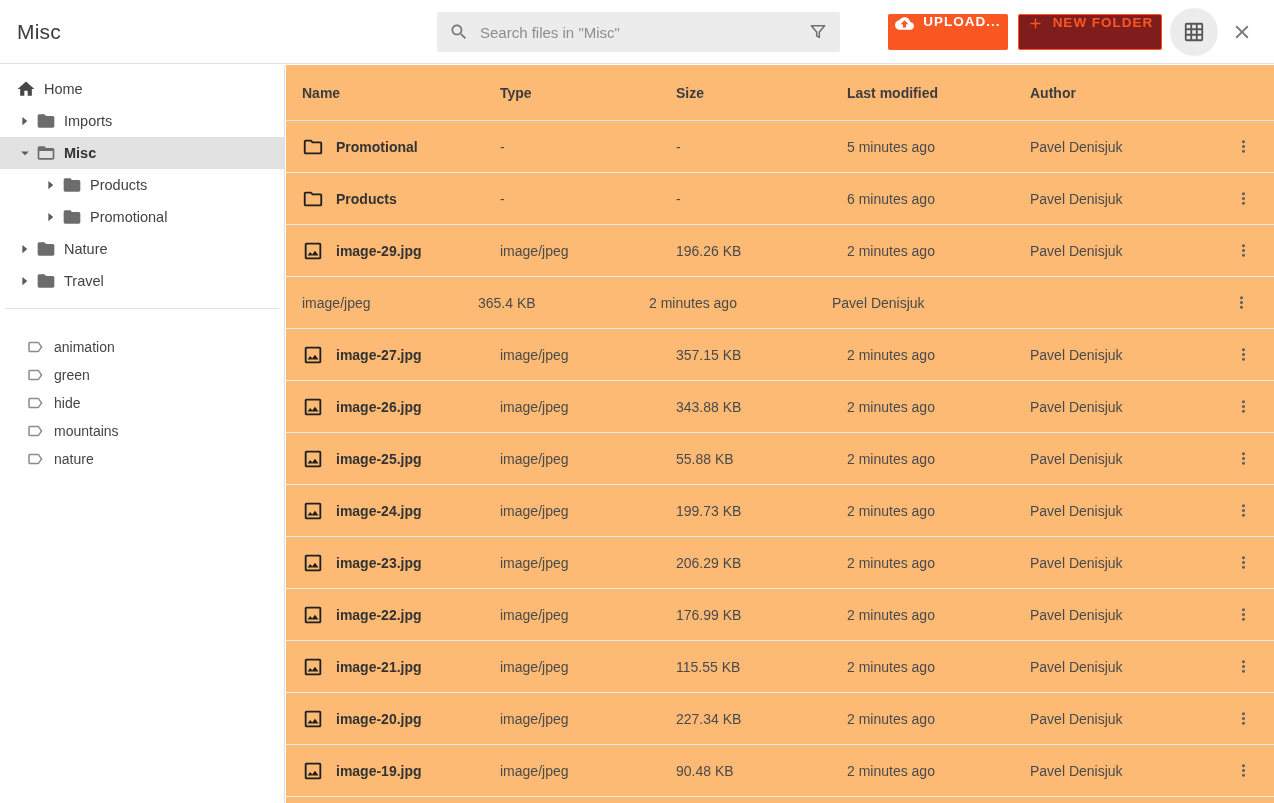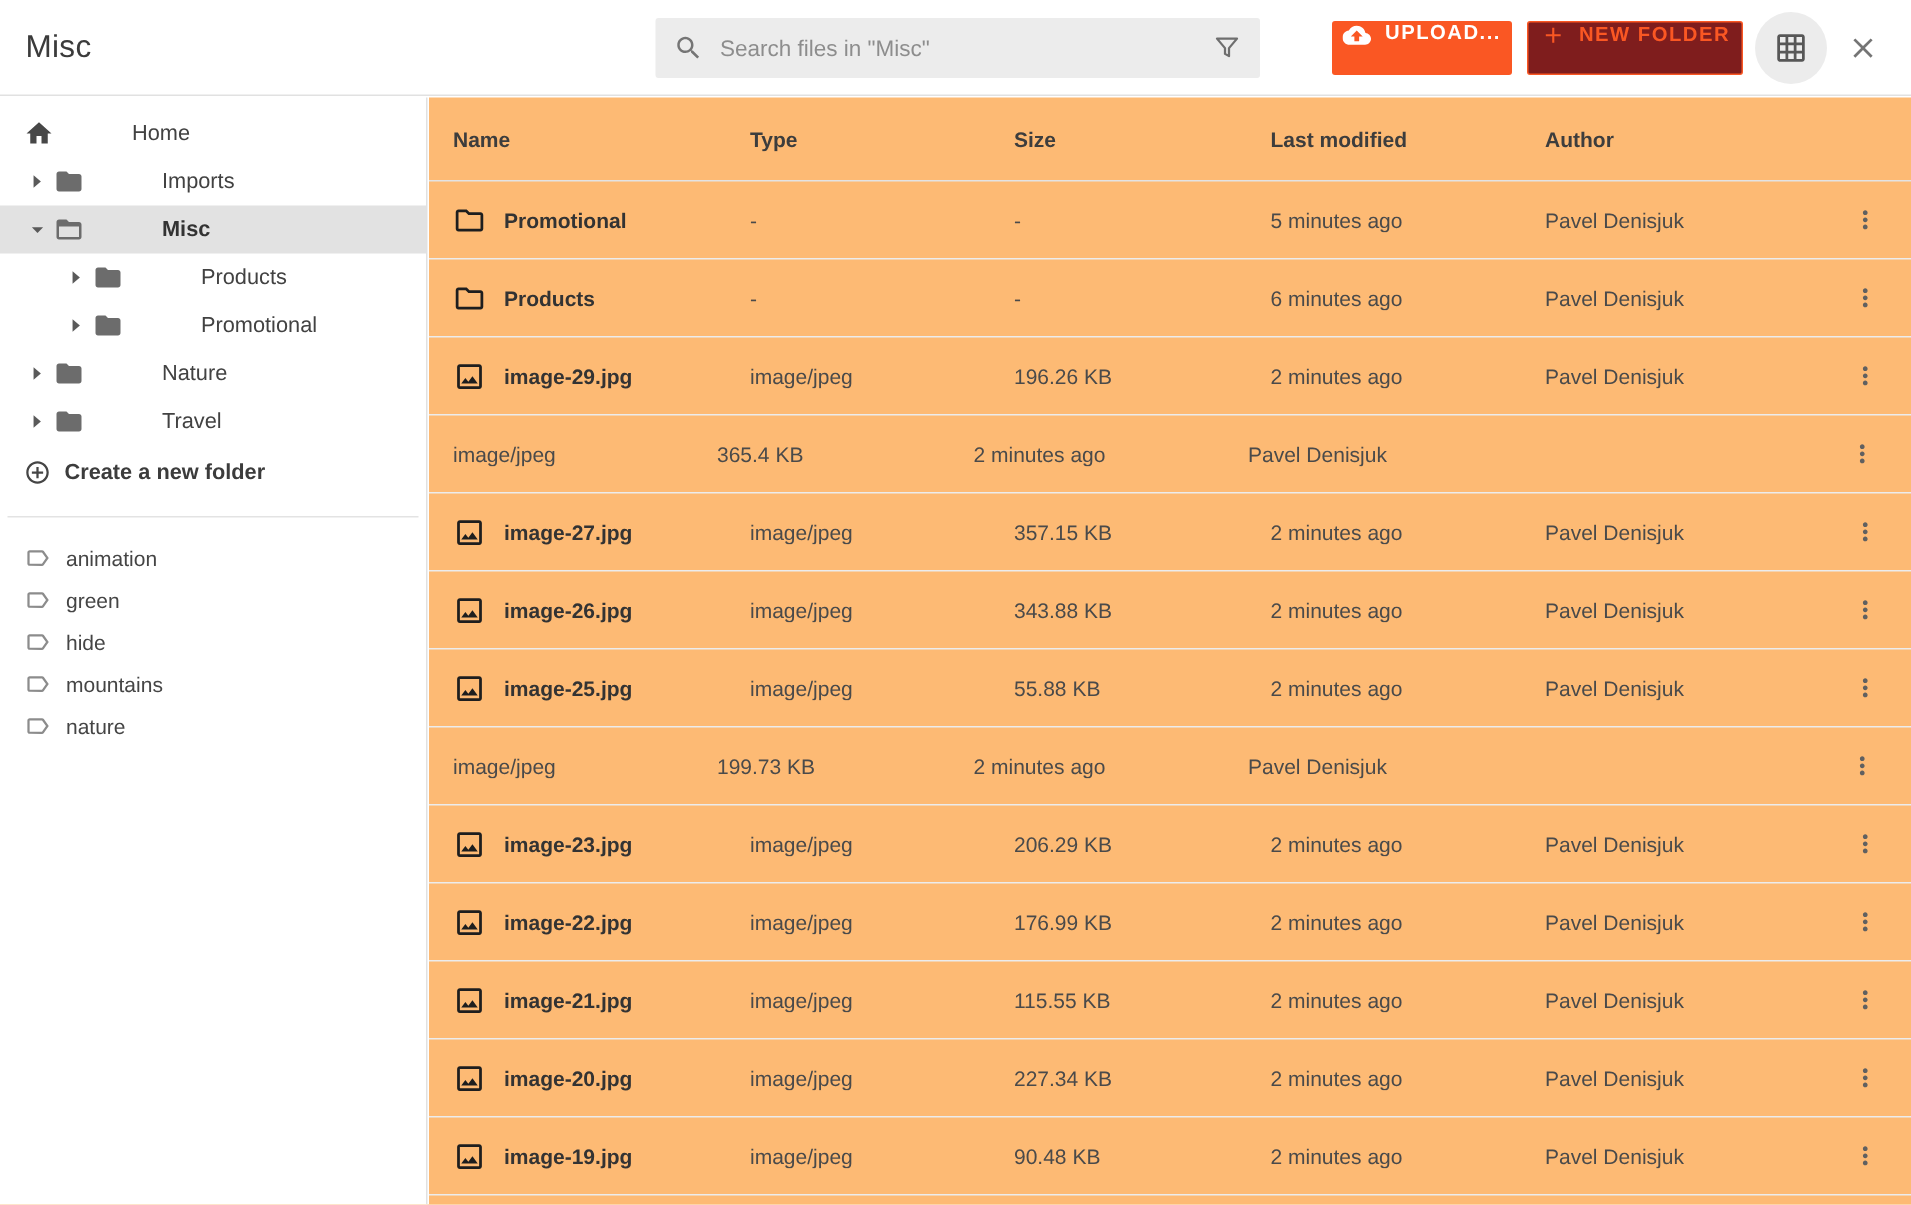--- a/index.html
+++ b/index.html
@@ -66,21 +66,21 @@
   }
   .tree-row {
     display: flex; align-items: center; height: 32px; padding-left: 16px;
     font-size: 14.5px; color: #424242; cursor: pointer; white-space: nowrap;
   }
   .tree-row.selected { background: #e2e2e2; font-weight: 700; color: #333; }
   .tree-row.lvl1 { padding-left: 42px; }
   .tree-row .arrow { width: 18px; height: 18px; color: #5a5a5a; }
   .tree-row .tree-ico { width: 20px; height: 20px; margin: 0 8px 0 2px; color: #6c6c6c; }
   .tree-row .tree-ico.home { color: #474747; margin-left: 0; }
-  .tree-row .tree-label { line-height: 1; margin-left: 44px; }
+  .tree-row .tree-label { line-height: 1; }
 
   .create-row {
     display: flex; align-items: center; gap: 9px; height: 36px; padding-left: 16px;
     font-size: 14.5px; font-weight: 700; color: #3c3c3c; cursor: pointer;
   }
   .create-row .icn { width: 18px; height: 18px; color: #454545; }
 
   .side-divider { border: none; border-top: 1px solid #e3e3e3; margin: 11px 5px 0; }
 
   .filter-head {
@@ -90,21 +90,21 @@
   .filter-label { font-size: 17px; color: #3c3c3c; }
   .tag-select {
     width: 110px; height: 29px; background: #f5f5f5;
     border: none; border-bottom: 1px dotted #9a9a9a;
     display: flex; align-items: center; justify-content: space-between;
     padding: 0 5px 0 11px; cursor: pointer;
   }
   .tag-select .val { color: #9c9c9c; font-size: 14.5px; }
   .tag-select .icn { width: 19px; height: 19px; color: #6e6e6e; }
 
-  .tag-list { margin-top: 13px; }
+  .tag-list { margin-top: 24px; padding-left: 10px; }
   .tag-row {
     display: flex; align-items: center; gap: 10px; height: 28px; padding-left: 16px;
     font-size: 14px; color: #454545; cursor: pointer;
   }
   .tag-row .icn { width: 18px; height: 18px; color: #8c8c8c; }
 
   
   .content { position: absolute; top: 65px; left: 286px; right: 0; bottom: 0; background: #fdba74; overflow: hidden; }
   .thead {
     display: flex; align-items: center; height: 56px; padding-left: 16px;
@@ -270,28 +270,20 @@
           </span>
           <span class="icn tree-ico">
             <svg viewBox="0 0 24 24">
               <path fill="currentColor" d="M10 4H4c-1.1 0-2 .9-2 2v12c0 1.1.9 2 2 2h16c1.1 0 2-.9 2-2V8c0-1.1-.9-2-2-2h-8l-2-2z"></path>
             </svg>
           </span>
           <span class="tree-label">Travel</span>
         </div>
       </nav>
 
-    <div class="create-row">
-      <span class="icn">
-          <svg viewBox="0 0 24 24">
-            <path fill="currentColor" d="M13 7h-2v4H7v2h4v4h2v-4h4v-2h-4V7zm-1-5C6.48 2 2 6.48 2 12s4.48 10 10 10 10-4.48 10-10S17.52 2 12 2zm0 18c-4.41 0-8-3.59-8-8s3.59-8 8-8 8 3.59 8 8-3.59 8-8 8z"></path>
-          </svg>
-        </span>
-      <span>Create a new folder</span>
-    </div>
 
     <hr class="side-divider">
 
 
     <div class="tag-list" id="tags">
         <div class="tag-row">
           <span class="icn">
             <svg viewBox="0 0 24 24">
               <path fill="currentColor" d="M17.63 5.84C17.27 5.33 16.67 5 16 5L5 5.01C3.9 5.01 3 5.9 3 7v10c0 1.1.9 1.99 2 1.99L16 19c.67 0 1.27-.33 1.63-.84L22 12l-4.37-6.16zM16 17H5V7h11l3.55 5L16 17z"></path>
             </svg>
@@ -475,20 +467,28 @@
           <span class="cell c-author">Pavel Denisjuk</span>
           <button class="kebab">
             <span class="icn">
               <svg viewBox="0 0 24 24">
                 <path fill="currentColor" d="M12 8c1.1 0 2-.9 2-2s-.9-2-2-2-2 .9-2 2 .9 2 2 2zm0 2c-1.1 0-2 .9-2 2s.9 2 2 2 2-.9 2-2-.9-2-2-2zm0 6c-1.1 0-2 .9-2 2s.9 2 2 2 2-.9 2-2-.9-2-2-2z"></path>
               </svg>
             </span>
           </button>
         </div>
         <div class="trow">
+          <span class="cell c-name">
+            <span class="icn row-ico">
+              <svg viewBox="0 0 24 24">
+                <path fill="currentColor" d="M19 5v14H5V5h14m0-2H5c-1.1 0-2 .9-2 2v14c0 1.1.9 2 2 2h14c1.1 0 2-.9 2-2V5c0-1.1-.9-2-2-2zm-4.86 8.86-3 3.87L9 13.14 6 17h12l-3.86-5.14z"></path>
+              </svg>
+            </span>
+            <span>image-24.jpg</span>
+          </span>
           <span class="cell c-type">image/jpeg</span>
           <span class="cell c-size">199.73 KB</span>
           <span class="cell c-mod">2 minutes ago</span>
           <span class="cell c-author">Pavel Denisjuk</span>
           <button class="kebab">
             <span class="icn">
               <svg viewBox="0 0 24 24">
                 <path fill="currentColor" d="M12 8c1.1 0 2-.9 2-2s-.9-2-2-2-2 .9-2 2 .9 2 2 2zm0 2c-1.1 0-2 .9-2 2s.9 2 2 2 2-.9 2-2-.9-2-2-2zm0 6c-1.1 0-2 .9-2 2s.9 2 2 2 2-.9 2-2-.9-2-2-2z"></path>
               </svg>
             </span>

